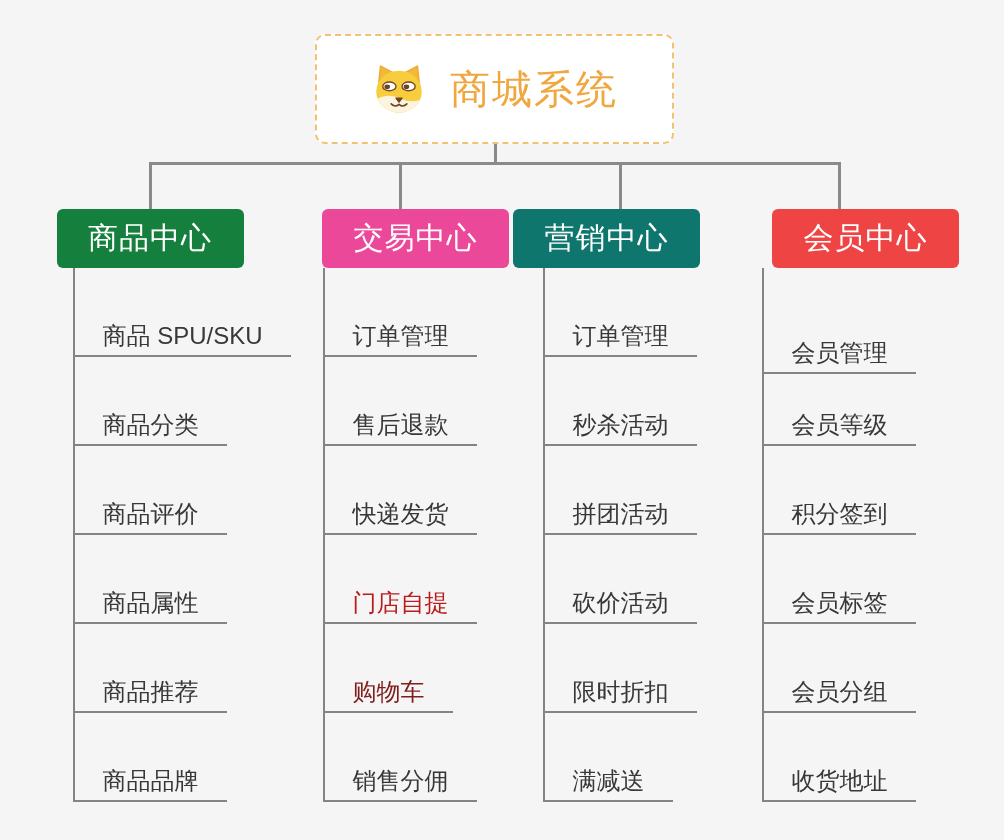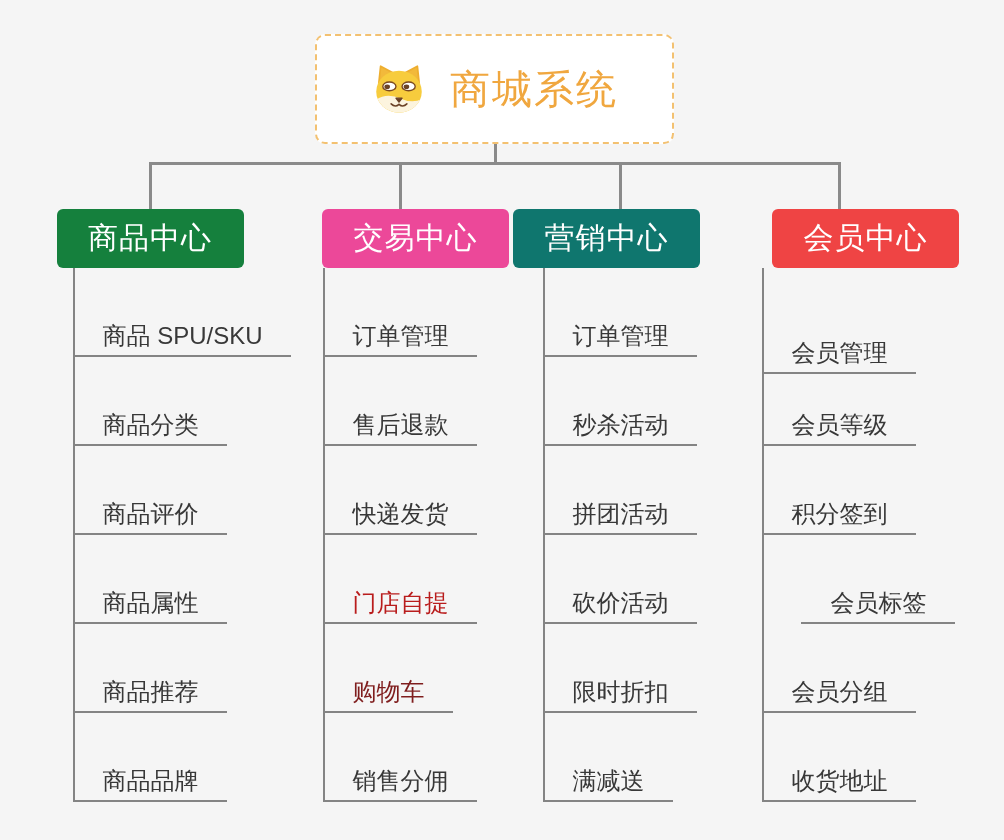--- a/index.html
+++ b/index.html
@@ -130,18 +130,18 @@
       <div class="item" style="left: 542.5px; top: 586px; color: rgb(56, 56, 56); border-bottom-color: rgb(132, 132, 132);">砍价活动</div>
       <div class="item" style="left: 542.5px; top: 675px; color: rgb(56, 56, 56); border-bottom-color: rgb(132, 132, 132);">限时折扣</div>
       <div class="item" style="left: 542.5px; top: 764px; color: rgb(56, 56, 56); border-bottom-color: rgb(132, 132, 132); text-align: right;">满减送</div>
       <div class="hdr" style="left: 772px; top: 209px; background: #ef4444;">
         <span>会员中心</span>
       </div>
       <div class="spine" style="left: 761.5px; top: 268px; height: 534px; background: rgb(132, 132, 132);"></div>
       <div class="item" style="left: 761.5px; top: 336px; color: rgb(56, 56, 56); border-bottom-color: rgb(132, 132, 132);">会员管理</div>
       <div class="item" style="left: 761.5px; top: 408px; color: rgb(56, 56, 56); border-bottom-color: rgb(132, 132, 132);">会员等级</div>
       <div class="item" style="left: 761.5px; top: 497px; color: rgb(56, 56, 56); border-bottom-color: rgb(132, 132, 132);">积分签到</div>
-      <div class="item" style="left: 761.5px; top: 586px; color: rgb(56, 56, 56); border-bottom-color: rgb(132, 132, 132); margin-left: 39px;">会员标签</div>
+      <div class="item" style="left: 761.5px; top: 586px; color: rgb(56, 56, 56); border-bottom-color: rgb(132, 132, 132);">会员标签</div>
       <div class="item" style="left: 761.5px; top: 675px; color: rgb(56, 56, 56); border-bottom-color: rgb(132, 132, 132);">会员分组</div>
       <div class="item" style="left: 761.5px; top: 764px; color: rgb(56, 56, 56); border-bottom-color: rgb(132, 132, 132);">收货地址</div>
     </div>
 
 </div>
 
 </body></html>

